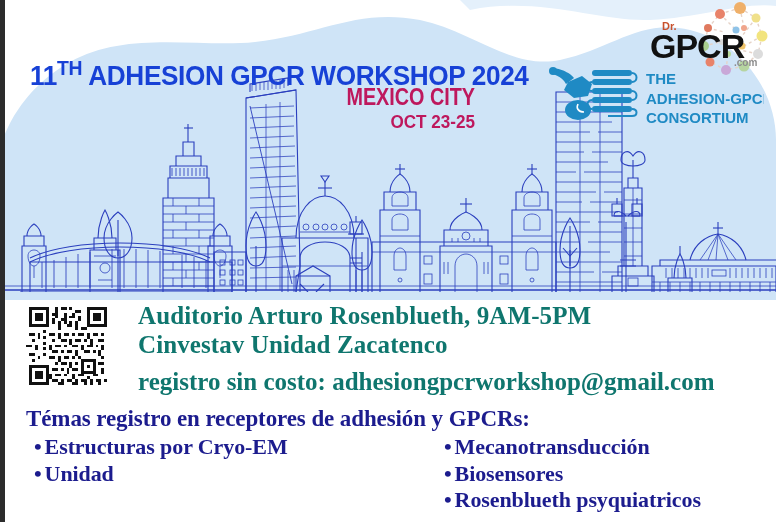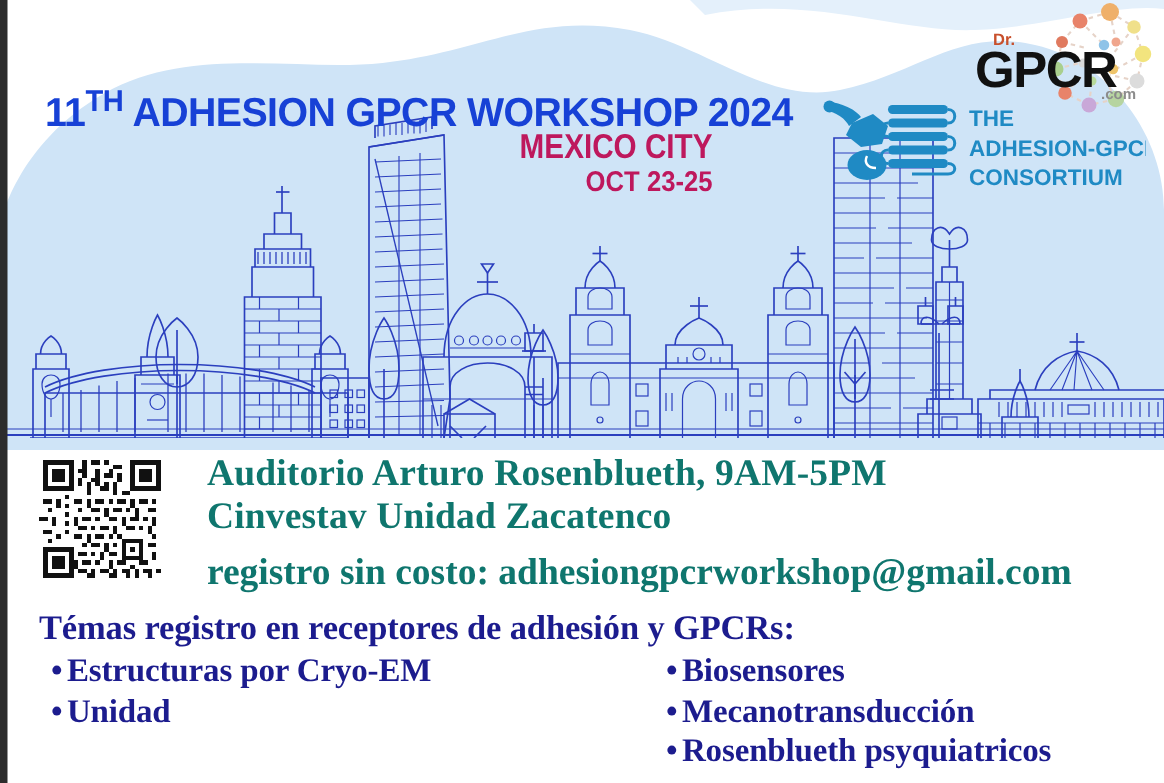--- a/index.html
+++ b/index.html
@@ -690,24 +690,24 @@
       <div class="topic-col left">
         <div class="topic-item">
           <span class="bullet">•</span><span>Estructuras por Cryo-EM</span>
         </div>
         <div class="topic-item">
           <span class="bullet">•</span><span>Unidad</span>
         </div>
       </div>
       <div class="topic-col right">
         <div class="topic-item">
-          <span class="bullet">•</span><span>Biosensores</span>
+          <span class="bullet">•</span><span>Mecanotransducción</span>
         </div>
         <div class="topic-item">
-          <span class="bullet">•</span><span>Mecanotransducción</span>
+          <span class="bullet">•</span><span>Biosensores</span>
         </div>
         <div class="topic-item">
           <span class="bullet">•</span><span>Rosenblueth psyquiatricos</span>
         </div>
       </div>
     </div>
   </div>
 
   <div id="left-edge"></div>
 </div>

